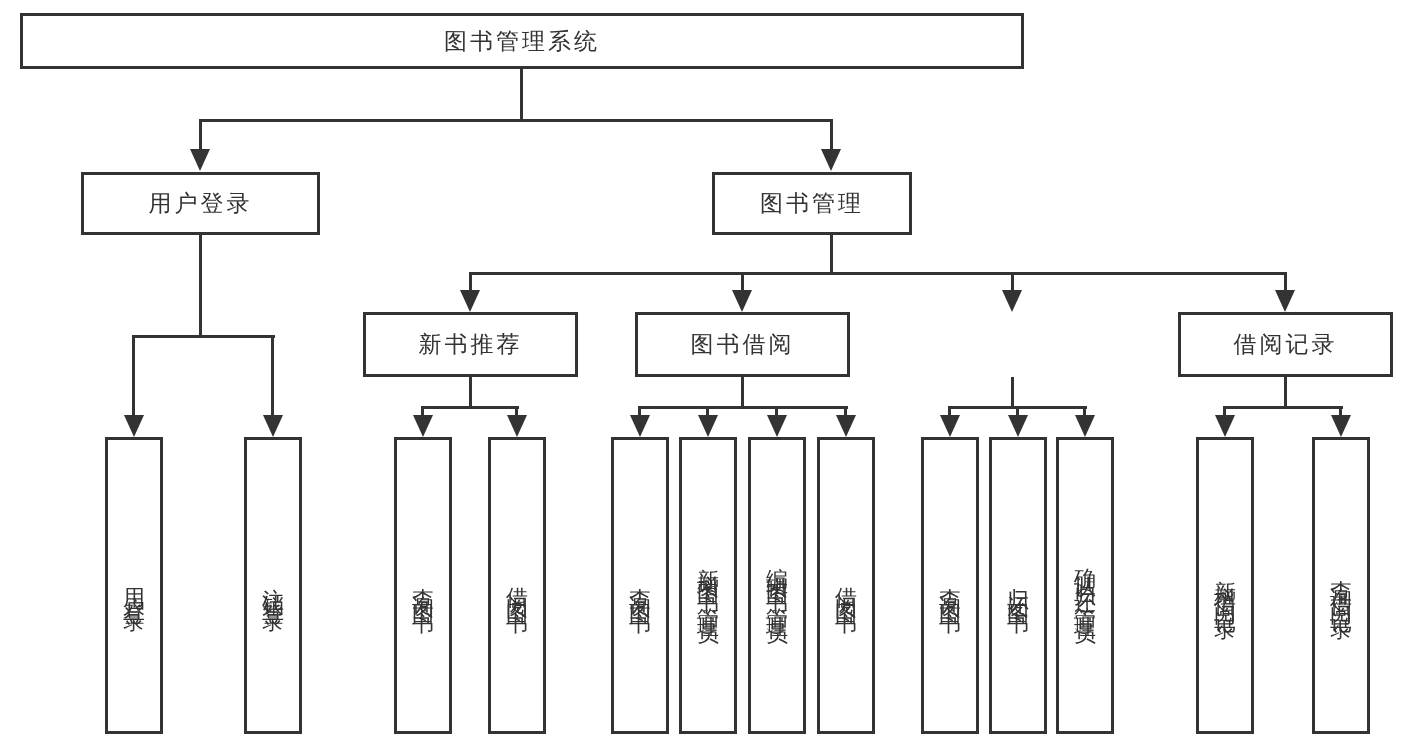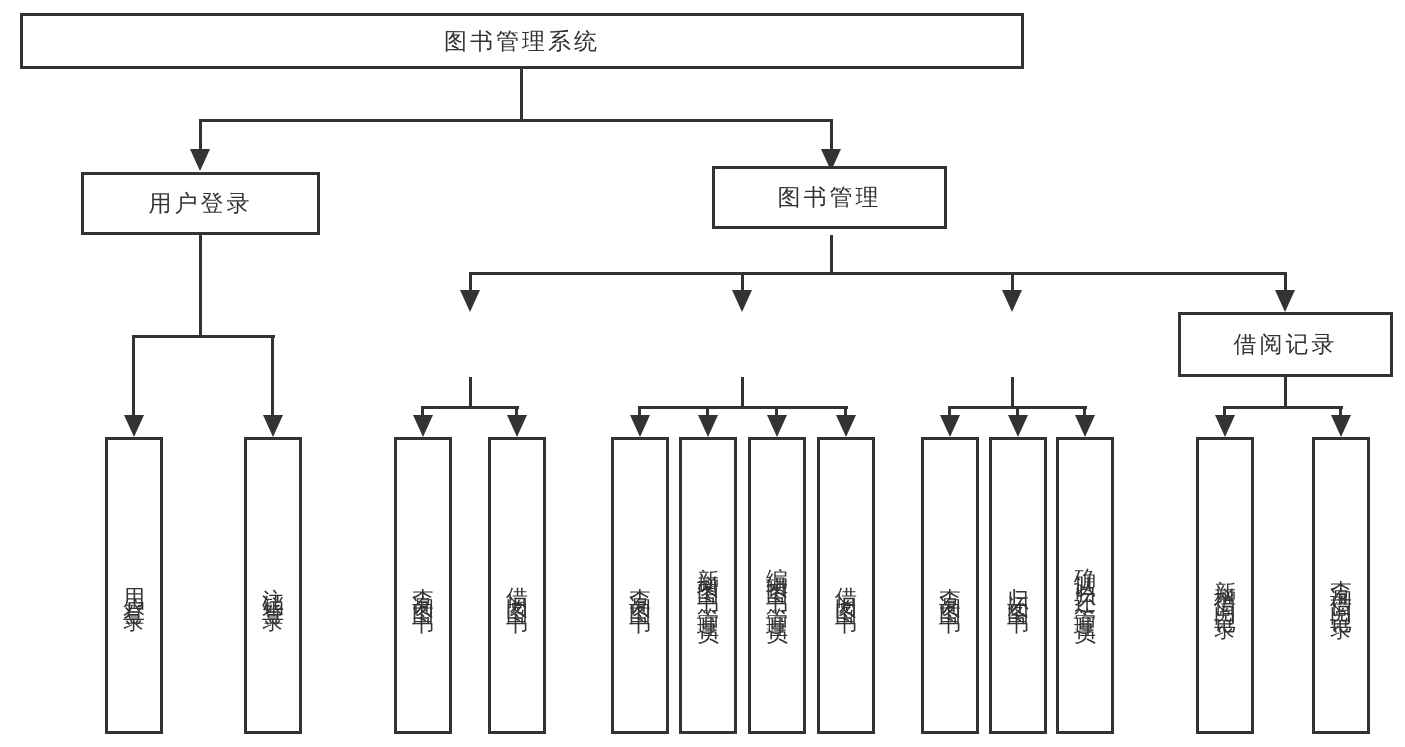--- a/index.html
+++ b/index.html
@@ -78,21 +78,21 @@
   <div class="vline" style="left:520px;top:69px;height:53px"></div>
   <div class="hline" style="left:199px;top:119px;width:634px"></div>
   <div class="vline" style="left:199px;top:119px;height:32px"></div>
   <div class="arrow" style="left:190px;top:149px"></div>
   <div class="vline" style="left:830px;top:119px;height:32px"></div>
   <div class="arrow" style="left:821px;top:149px"></div>
 
   <div class="box hbox" style="left:81px;top:172px;width:239px;height:63px">
     <span>用户登录</span>
   </div>
-  <div class="box hbox" style="left:712px;top:166px;width:235px;height:63px">
+  <div class="box hbox" style="left:712px;top:172px;width:200px;height:63px">
     <span>图书管理</span>
   </div>
 
   <div class="vline" style="left:199px;top:235px;height:103px"></div>
   <div class="hline" style="left:132px;top:335px;width:143px"></div>
   <div class="vline" style="left:132px;top:335px;height:80px"></div>
   <div class="arrow" style="left:124px;top:415px"></div>
   <div class="vline" style="left:271px;top:335px;height:80px"></div>
   <div class="arrow" style="left:263px;top:415px"></div>
 
@@ -100,20 +100,26 @@
   <div class="hline" style="left:469px;top:272px;width:818px"></div>
   <div class="vline" style="left:469px;top:272px;height:18px"></div>
   <div class="arrow" style="left:460px;top:290px"></div>
   <div class="vline" style="left:741px;top:272px;height:18px"></div>
   <div class="arrow" style="left:732px;top:290px"></div>
   <div class="vline" style="left:1011px;top:272px;height:18px"></div>
   <div class="arrow" style="left:1002px;top:290px"></div>
   <div class="vline" style="left:1284px;top:272px;height:18px"></div>
   <div class="arrow" style="left:1275px;top:290px"></div>
 
+  <div class="box hbox" style="left:363px;top:312px;width:215px;height:65px">
+    <span>新书推荐</span>
+  </div>
+  <div class="box hbox" style="left:635px;top:312px;width:215px;height:65px">
+    <span>图书借阅</span>
+  </div>
   <div class="box hbox" style="left:1178px;top:312px;width:215px;height:65px">
     <span>借阅记录</span>
   </div>
 
   <div class="vline" style="left:469px;top:377px;height:32px"></div>
   <div class="hline" style="left:421px;top:406px;width:98px"></div>
   <div class="vline" style="left:421px;top:406px;height:9px"></div>
   <div class="arrow" style="left:413px;top:415px"></div>
   <div class="vline" style="left:515px;top:406px;height:9px"></div>
   <div class="arrow" style="left:507px;top:415px"></div>

